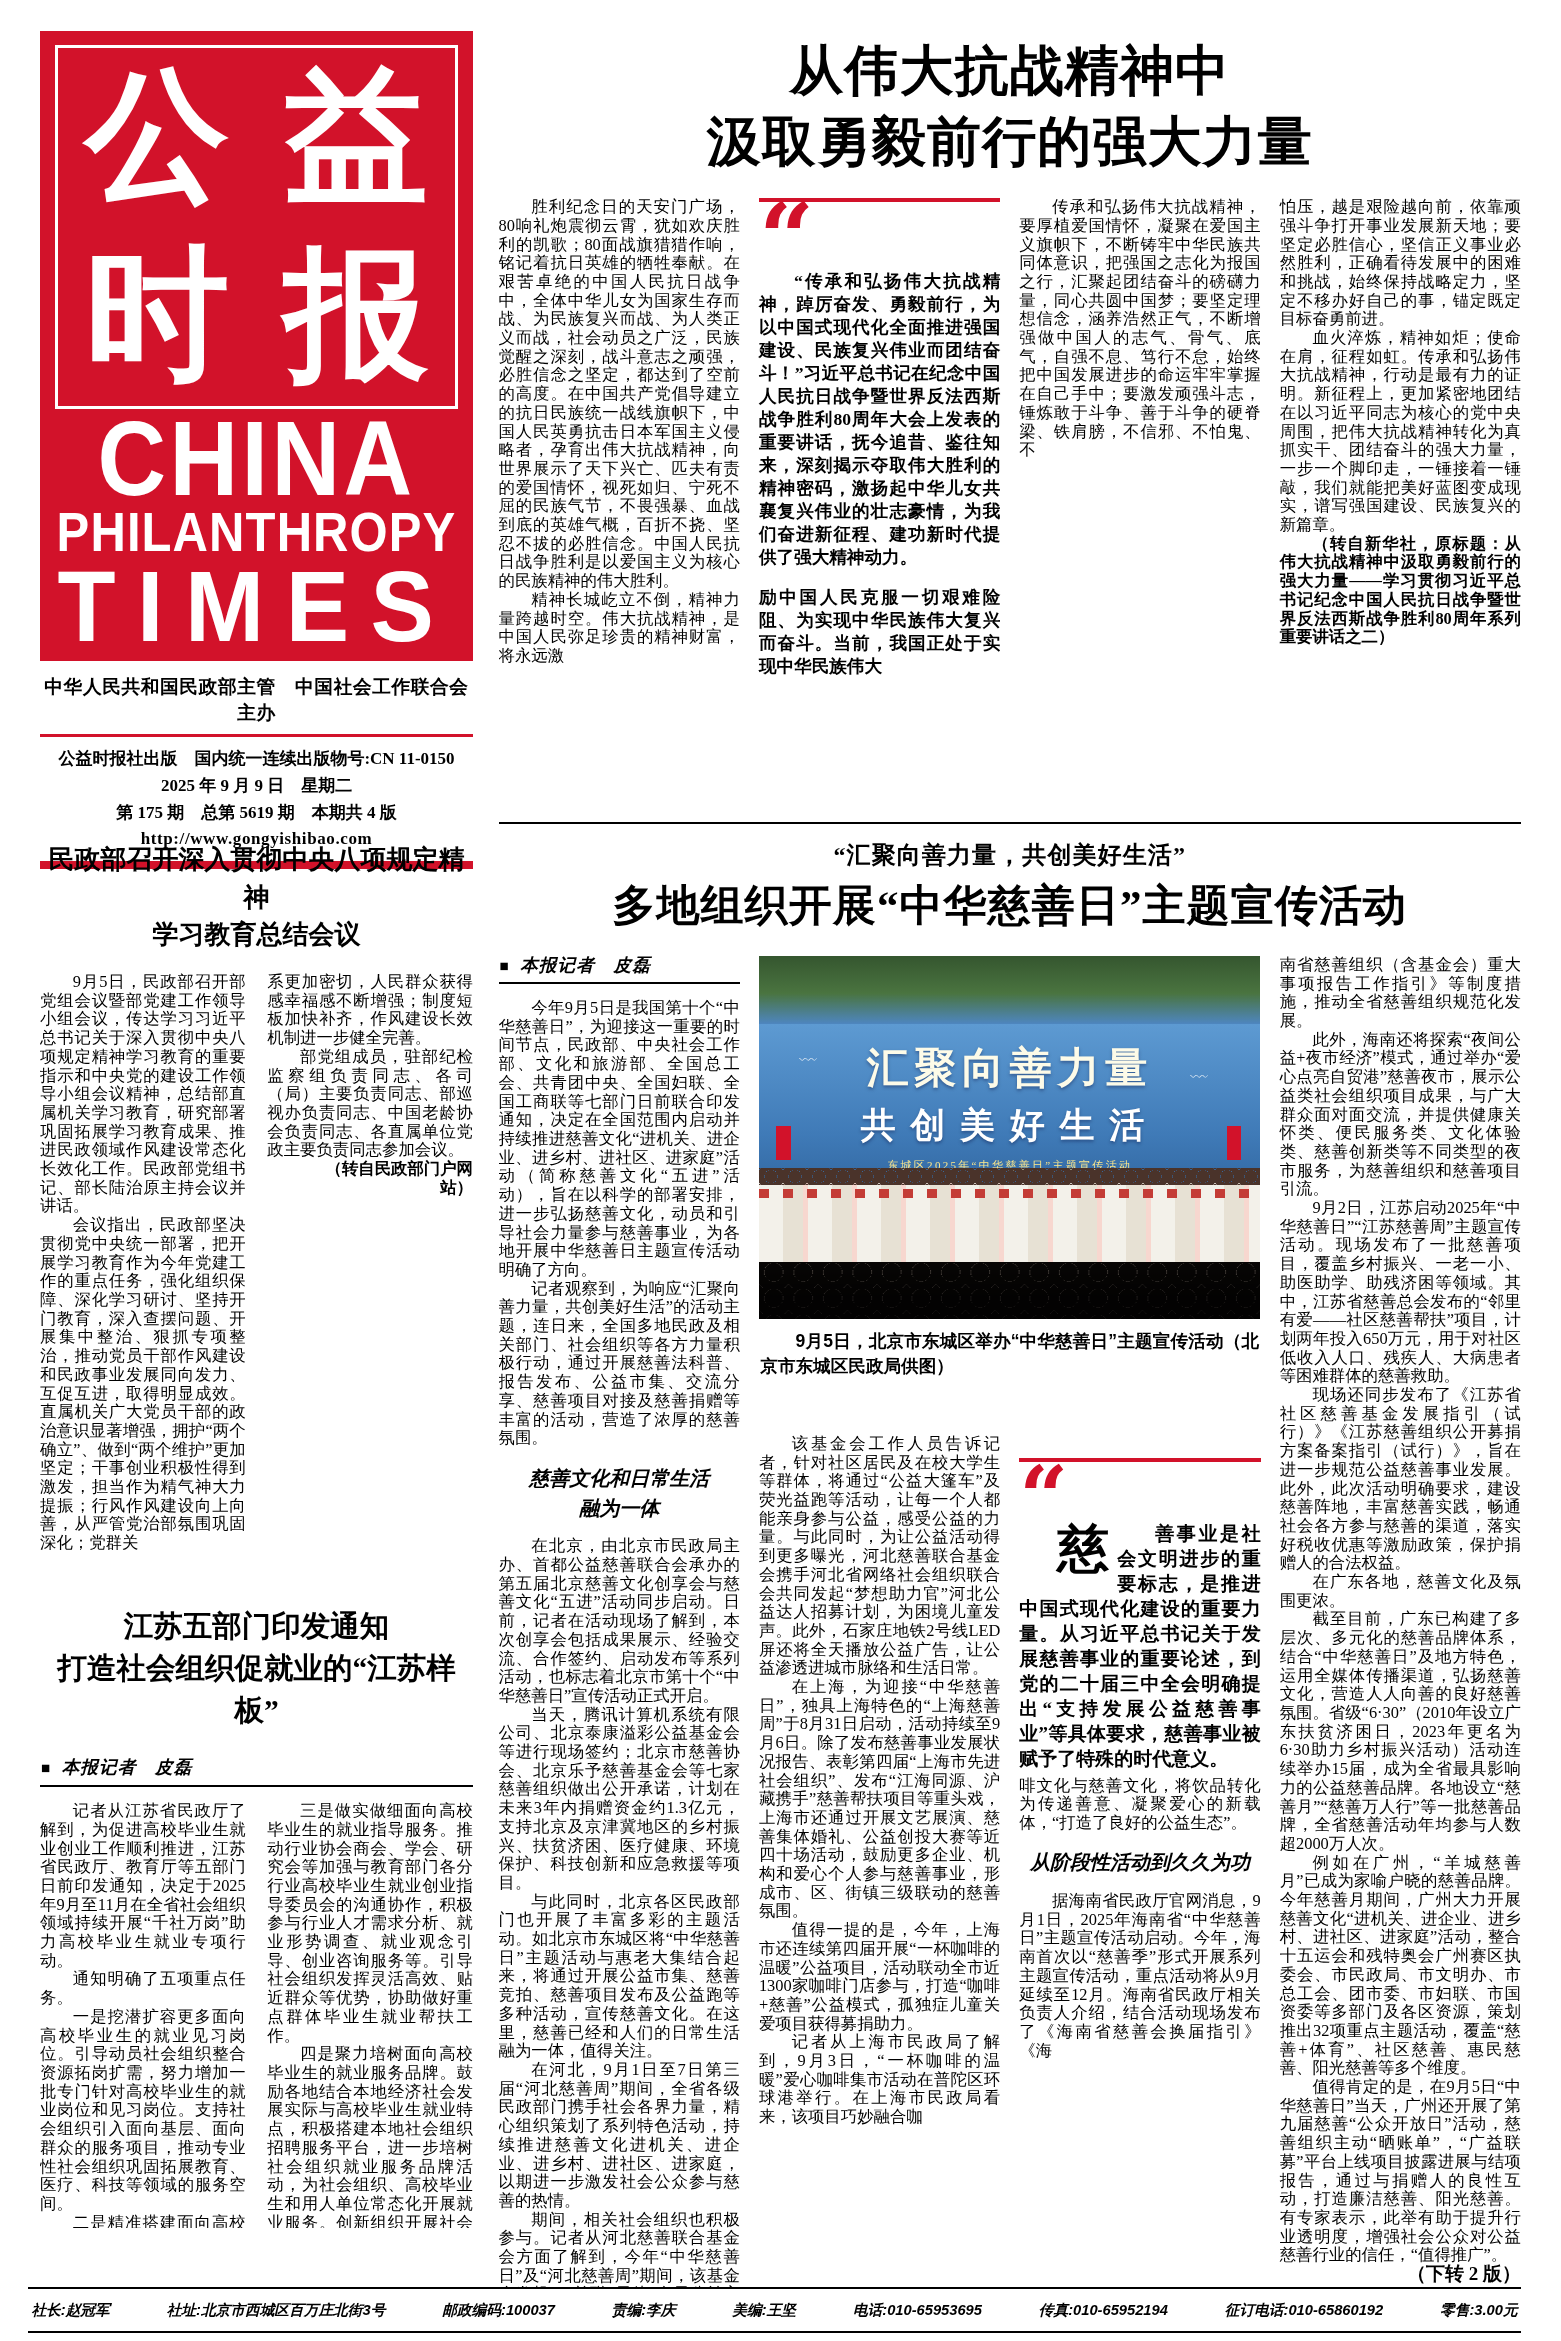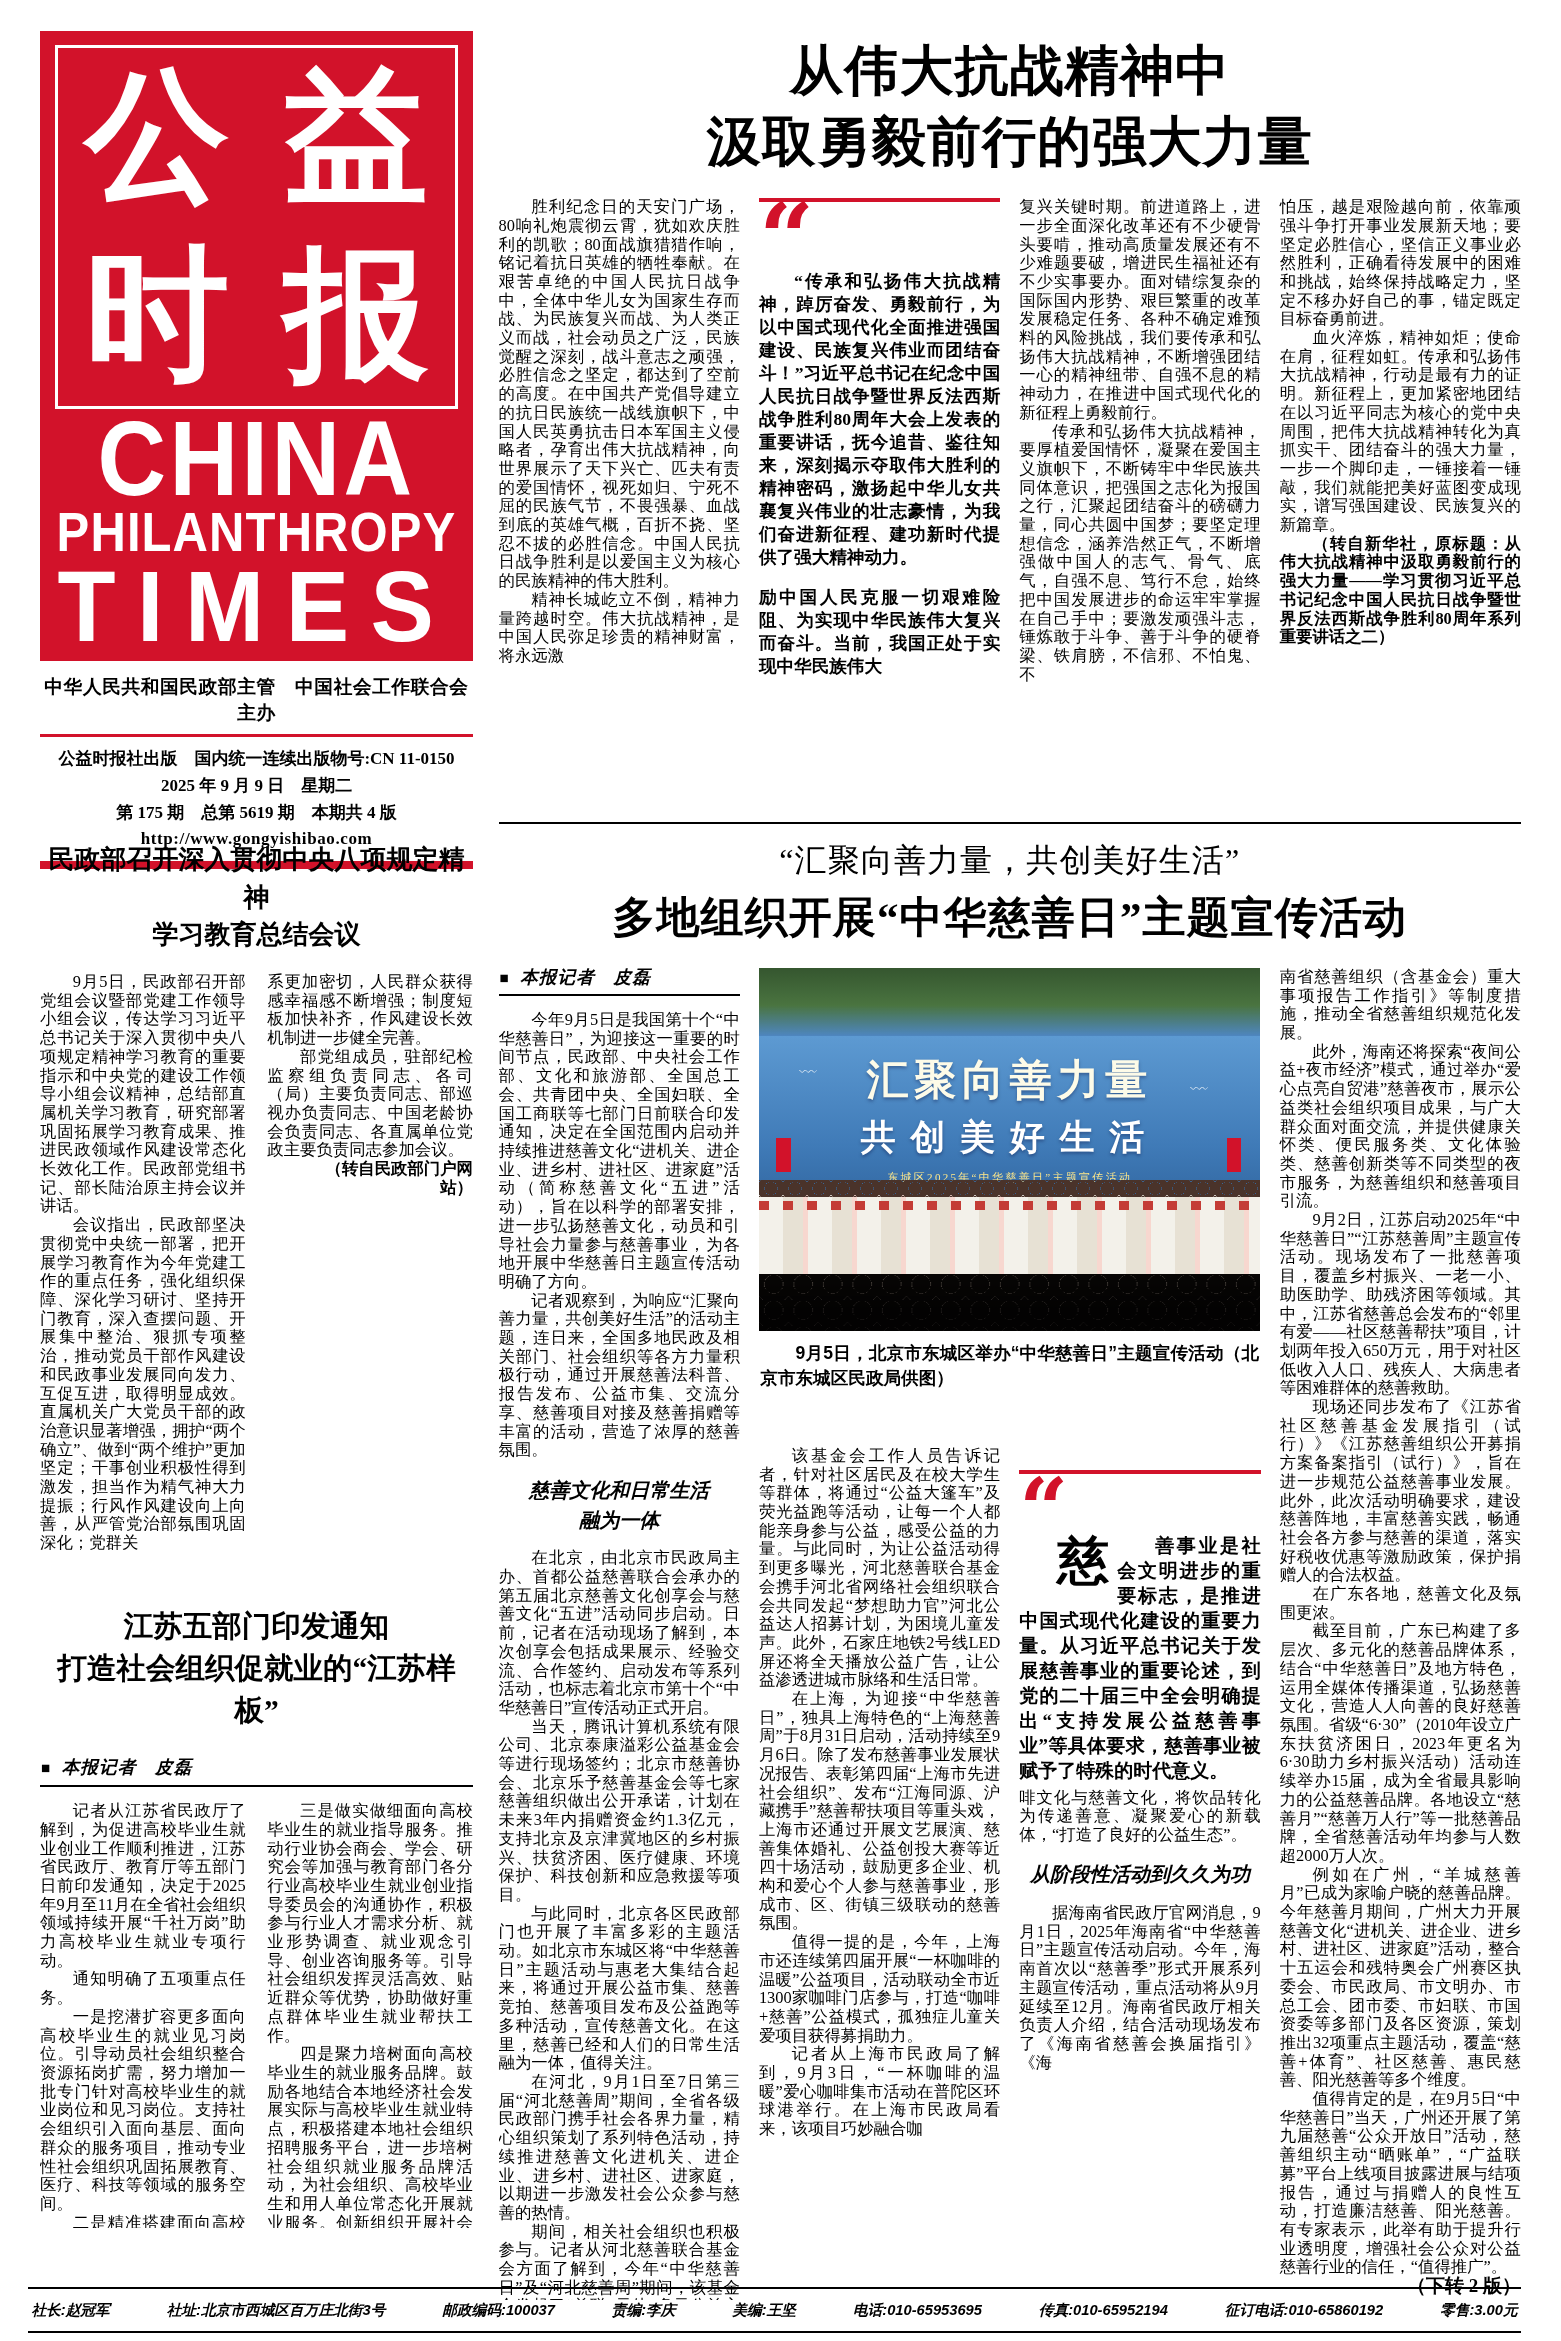--- a/index.html
+++ b/index.html
@@ -54,21 +54,21 @@
   .mca-cols{height:602px;}
   .js-wrap{margin-top:31px;}
   .js-headline{text-align:center;font-weight:900;font-size:29.5px;line-height:1.42;margin-bottom:23px;}
   .byline{font-size:17.6px;font-weight:bold;border-bottom:2.3px solid #000;
           padding:0 0 6.8px 1.1px;margin-bottom:14.7px;letter-spacing:1.1px;}
   .byline .sq{font-size:15.3px;margin-right:10.2px;}
   .js-cols{height:426px;}
 
   
   .charity{position:relative;}
-  .kicker{text-align:center;font-weight:400;font-size:32px;letter-spacing:1.1px;margin:1.1px 0 6.8px;}
+  .kicker{text-align:center;font-weight:700;font-size:24px;letter-spacing:1.1px;margin:1.1px 0 6.8px;}
   .charity-headline{text-align:center;font-weight:900;font-size:43px;letter-spacing:1.1px;margin:0 0 20.4px;}
   .mid-cols{position:relative;display:grid;grid-template-columns:repeat(4,1fr);column-gap:19px;
             height:1332px;overflow:hidden;}
   .subhead{font-weight:bold;text-align:center;font-size:20px;line-height:1.5;margin:14.7px 0;text-indent:0!important;}
   .spacer-b{height:479px;}
   .spacer-c{height:502px;}
   .pq{border-top:4.5px solid #d2122a;margin-bottom:5.7px;}
   .pq-glyph{color:#d2122a;font-size:85px;line-height:.8;font-weight:bold;
             font-family:"DejaVu Serif",serif;display:block;height:59px;}
   .pq-text{font-weight:bold;font-size:19px;line-height:25px;text-align:justify;margin:0 0 14.7px;}
@@ -152,21 +152,20 @@
           <p>精神长城屹立不倒，精神力量跨越时空。伟大抗战精神，是中国人民弥足珍贵的精神财富，将永远激</p>
         </div>
         <div class="bodytext lead-quote">
           <div class="quote-block">
             <span class="quote-glyph">“</span>
             <p>“传承和弘扬伟大抗战精神，踔厉奋发、勇毅前行，为以中国式现代化全面推进强国建设、民族复兴伟业而团结奋斗！”习近平总书记在纪念中国人民抗日战争暨世界反法西斯战争胜利80周年大会上发表的重要讲话，抚今追昔、鉴往知来，深刻揭示夺取伟大胜利的精神密码，激扬起中华儿女共襄复兴伟业的壮志豪情，为我们奋进新征程、建功新时代提供了强大精神动力。</p>
           </div>
           <p class="cont">励中国人民克服一切艰难险阻、为实现中华民族伟大复兴而奋斗。当前，我国正处于实现中华民族伟大</p>
         </div>
         <div class="bodytext">
-          <p class="cont">复兴关键时期。前进道路上，进一步全面深化改革还有不少硬骨头要啃，推动高质量发展还有不少难题要破，增进民生福祉还有不少实事要办。面对错综复杂的国际国内形势、艰巨繁重的改革发展稳定任务、各种不确定难预料的风险挑战，我们要传承和弘扬伟大抗战精神，不断增强团结一心的精神纽带、自强不息的精神动力，在推进中国式现代化的新征程上勇毅前行。</p>
           <p>传承和弘扬伟大抗战精神，要厚植爱国情怀，凝聚在爱国主义旗帜下，不断铸牢中华民族共同体意识，把强国之志化为报国之行，汇聚起团结奋斗的磅礴力量，同心共圆中国梦；要坚定理想信念，涵养浩然正气，不断增强做中国人的志气、骨气、底气，自强不息、笃行不怠，始终把中国发展进步的命运牢牢掌握在自己手中；要激发顽强斗志，锤炼敢于斗争、善于斗争的硬脊梁、铁肩膀，不信邪、不怕鬼、不</p>
         </div>
         <div class="bodytext">
           <p class="cont">怕压，越是艰险越向前，依靠顽强斗争打开事业发展新天地；要坚定必胜信心，坚信正义事业必然胜利，正确看待发展中的困难和挑战，始终保持战略定力，坚定不移办好自己的事，锚定既定目标奋勇前进。</p>
           <p>血火淬炼，精神如炬；使命在肩，征程如虹。传承和弘扬伟大抗战精神，行动是最有力的证明。新征程上，更加紧密地团结在以习近平同志为核心的党中央周围，把伟大抗战精神转化为真抓实干、团结奋斗的强大力量，一步一个脚印走，一锤接着一锤敲，我们就能把美好蓝图变成现实，谱写强国建设、民族复兴的新篇章。</p>
           <p class="src">（转自新华社，原标题：从伟大抗战精神中汲取勇毅前行的强大力量——学习贯彻习近平总书记纪念中国人民抗日战争暨世界反法西斯战争胜利80周年系列重要讲话之二）</p>
         </div>
       </div>
     </div>
   </div>

